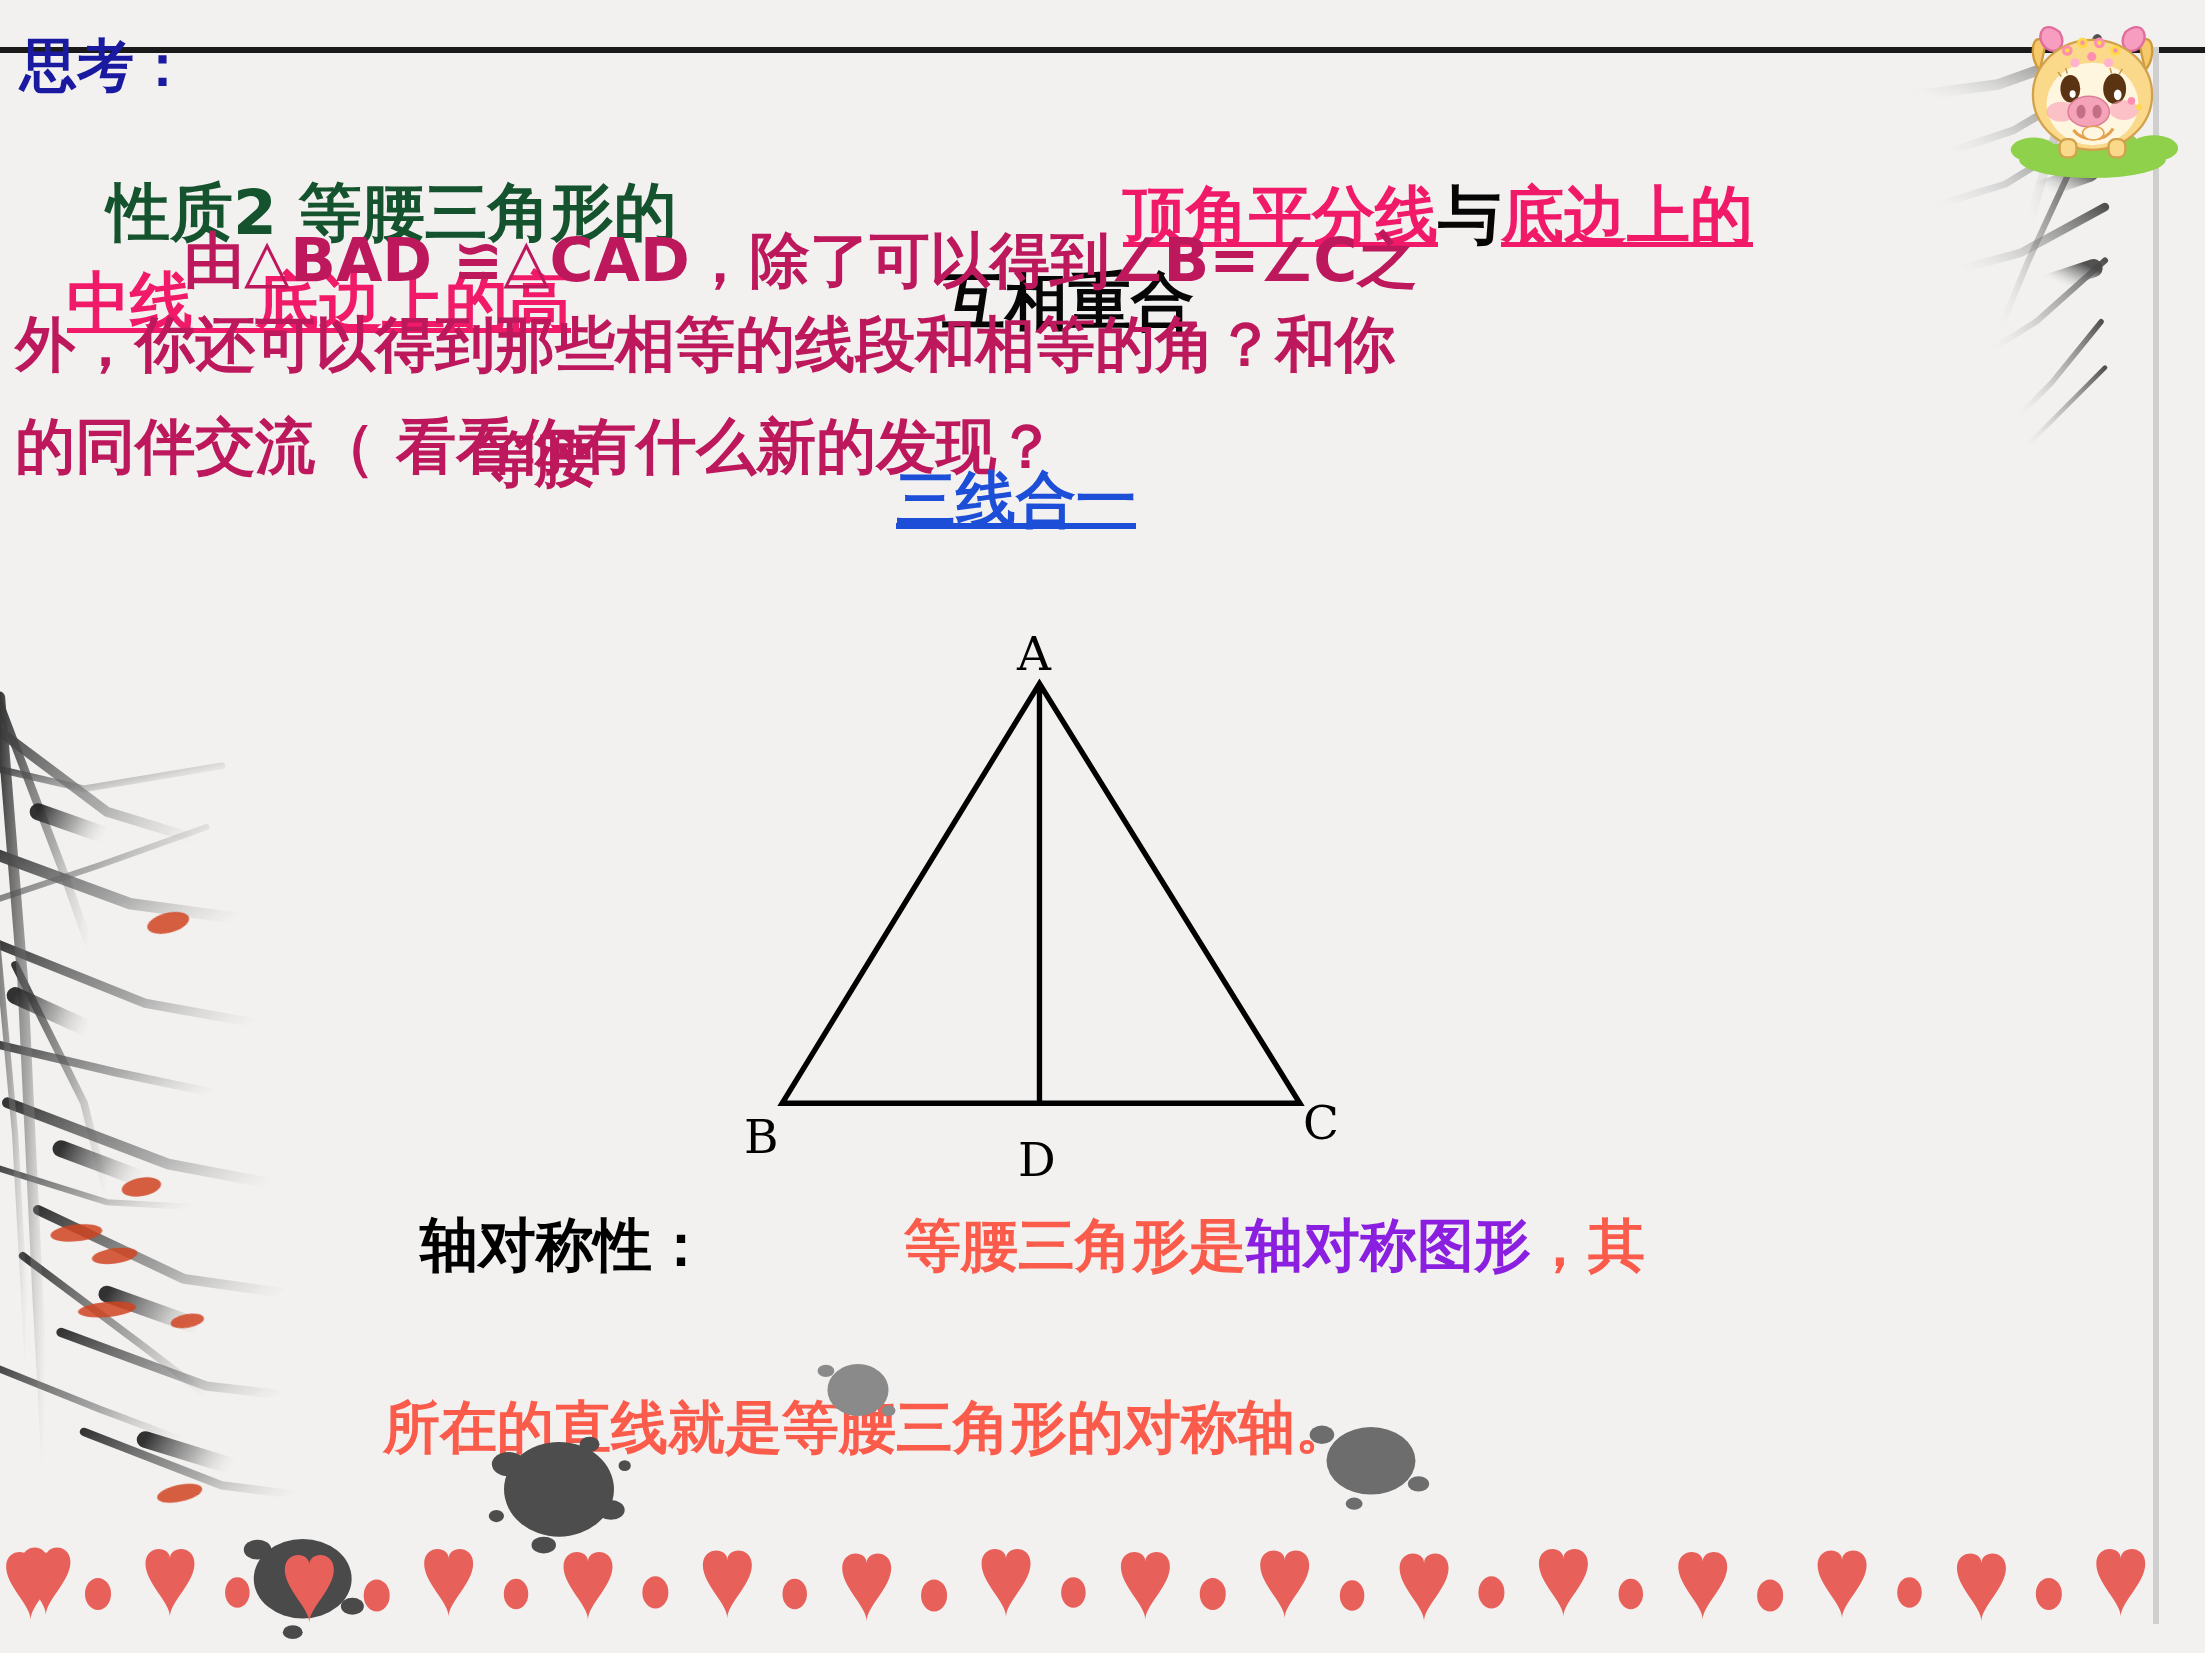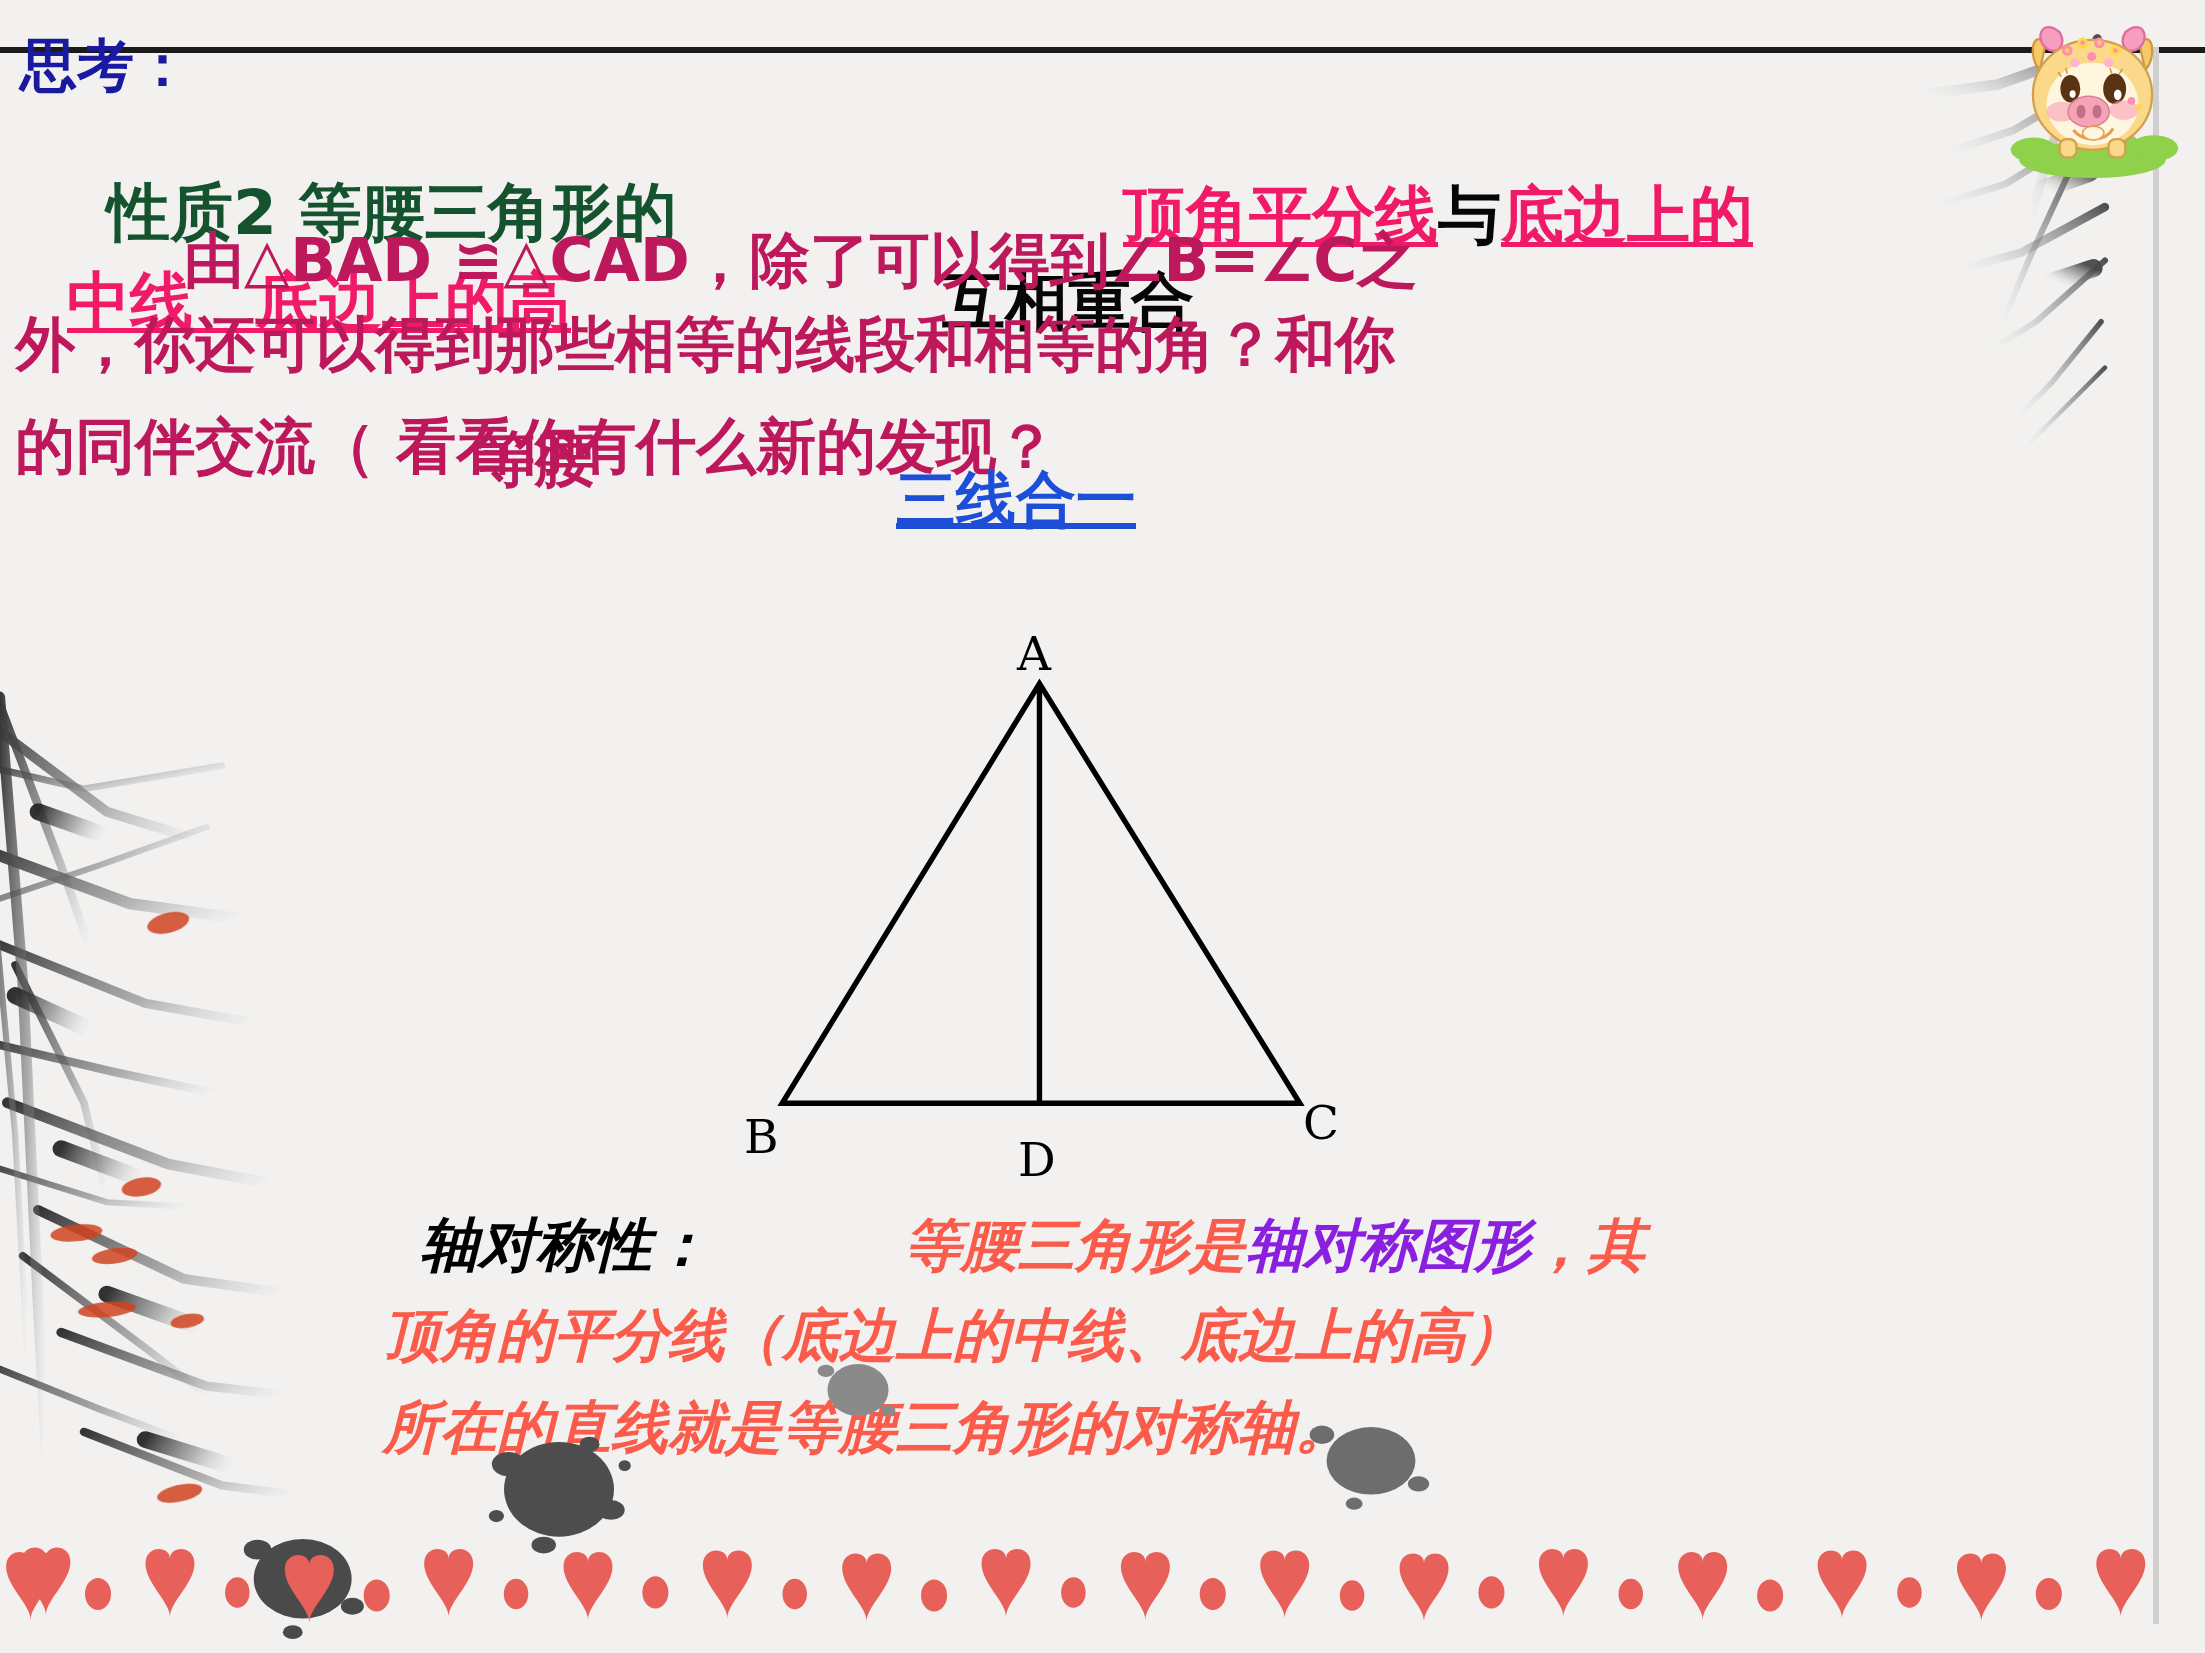--- a/index.html
+++ b/index.html
@@ -69,21 +69,21 @@
 
   .purple{color:#1d4ed8;font-weight:700;text-decoration:underline;}
   .pur1{left:896px;top:469px;font-size:60px;}
 
   
   #tri{position:absolute;left:727px;top:613px;width:628px;height:567px;z-index:18;}
   .pt{position:absolute;font-family:"DejaVu Serif","Liberation Serif",serif;font-size:47px;color:#000;z-index:19;}
 
   
   .btm{position:absolute;z-index:22;white-space:nowrap;line-height:1;font-weight:700;
-       font-family:"DejaVu Serif","Liberation Serif",serif;font-style:italic;}
+       font-family:"DejaVu Serif","Liberation Serif",serif;}
   .b-label{left:420px;top:1216px;font-size:58px;color:#000;}
   .b-l1{left:904px;top:1216px;font-size:57px;color:#fa5b4a;}
   .b-l1p{color:#8b1fe0;}
   .b-l2{left:383px;top:1306px;font-size:57px;color:#fa5b4a;}
   .b-l3{left:383px;top:1398px;font-size:57px;color:#fa5b4a;}
 </style>
 </head>
 <body>
 
 <div id="slide">
@@ -225,21 +225,20 @@
   </svg>
   <div class="pt" style="left:1017px;top:626px;">A</div>
   <div class="pt" style="left:744px;top:1109px;">B</div>
   <div class="pt" style="left:1303px;top:1095px;">C</div>
   <div class="pt" style="left:1018px;top:1132px;">D</div>
 
   <div class="btm b-label">轴对称性：</div>
   <div class="btm b-l1">
     <span>等腰三角形是</span><span class="b-l1p">轴对称图形</span><span>，其</span>
   </div>
-  <div class="btm b-l2">顶角的平分线（底边上的中线、底边上的高）</div>
   <div class="btm b-l3">所在的直线就是等腰三角形的对称轴。</div>
 
   <div class="hearts">
     <svg width="2205" height="84" viewBox="0 0 2880 110" preserveAspectRatio="none">
       <g fill="#e8605a">
         <g id="hs">
           <path d="M60 20 C60 2, 28 2, 28 26 C28 52, 60 76, 60 96 C60 76, 92 52, 92 26 C92 2, 60 2, 60 20 Z"></path>
         </g>
       </g>
       <g fill="#e8605a">

